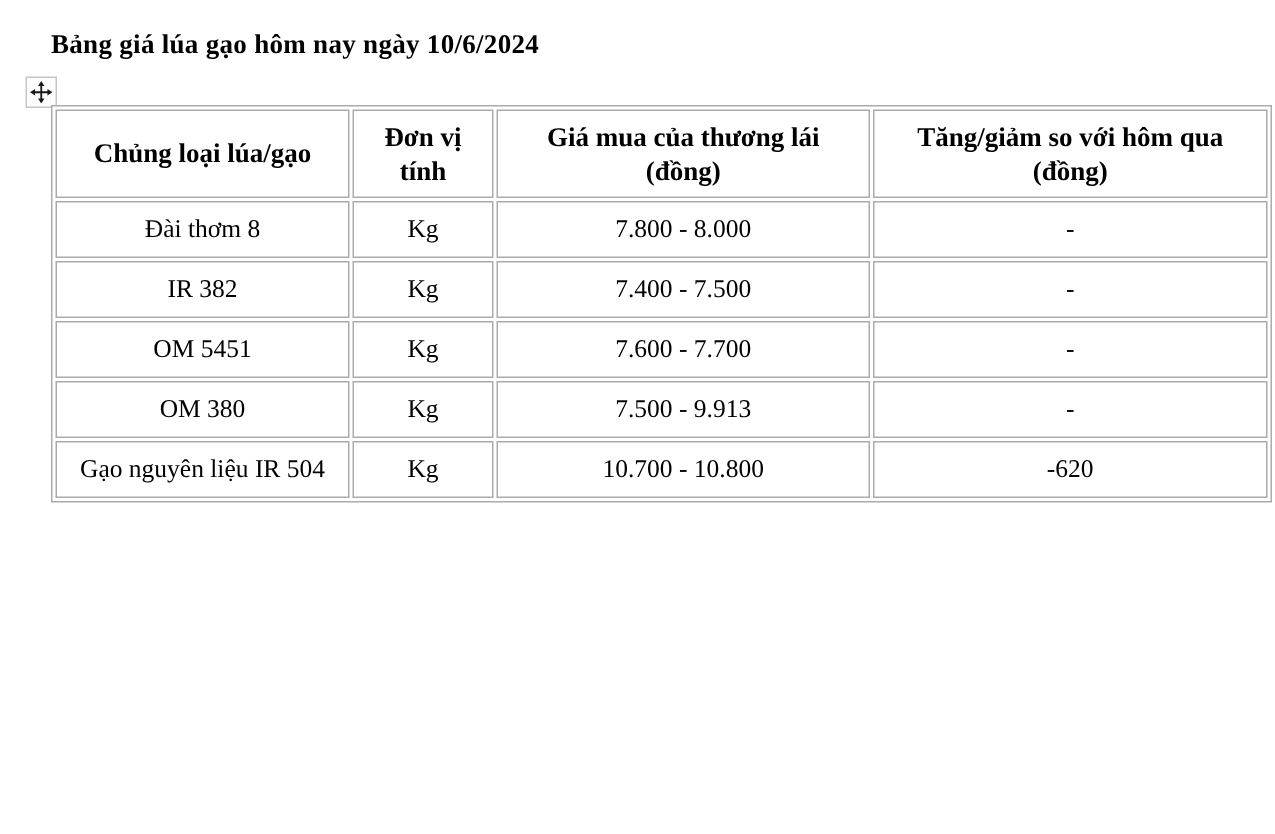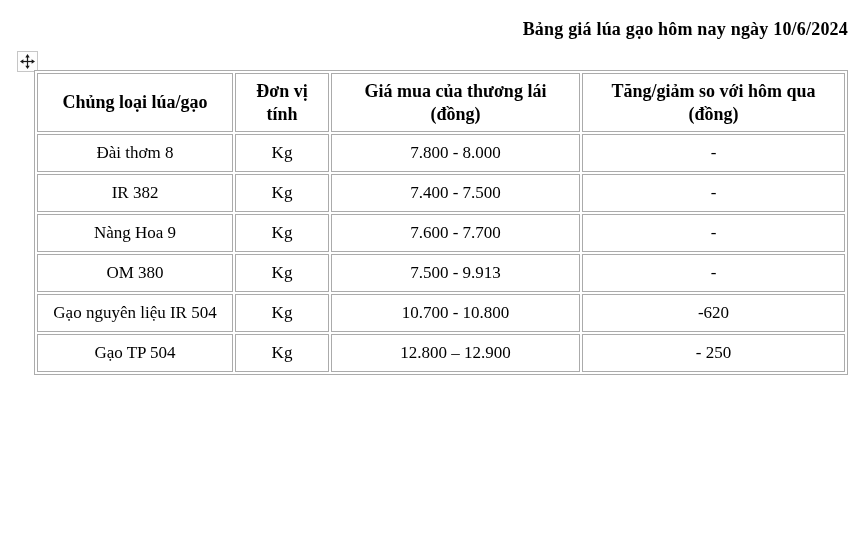--- a/index.html
+++ b/index.html
@@ -7,21 +7,21 @@
     width: 850px; height: 556px;
     background: #ffffff;
     color: #000000;
     font-family: "Liberation Serif", "DejaVu Serif", serif;
     overflow: hidden;
     position: relative;
   }
   .page-title {
     position: absolute;
     top: 19px; left: 34px; width: 814px;
-    text-align: right;
+    text-align: left;
     font-weight: bold;
     font-size: 18px;
     letter-spacing: 0.2px;
   }
   .move-handle {
     position: absolute;
     left: 17px; top: 51px;
     width: 21px; height: 21px;
     box-sizing: border-box;
     border: 1px solid #c6c6c6;
@@ -104,37 +104,31 @@
         <td data-name="cell-price">7.800 - 8.000</td>
         <td data-name="cell-change">-</td>
       </tr>
       <tr data-name="table-row">
         <td data-name="cell-type">IR 382</td>
         <td data-name="cell-unit">Kg</td>
         <td data-name="cell-price">7.400 - 7.500</td>
         <td data-name="cell-change">-</td>
       </tr>
       <tr data-name="table-row">
-        <td data-name="cell-type">Nàng Hoa 9</td>
+        <td data-name="cell-type">OM 5451</td>
         <td data-name="cell-unit">Kg</td>
         <td data-name="cell-price">7.600 - 7.700</td>
         <td data-name="cell-change">-</td>
       </tr>
       <tr data-name="table-row">
         <td data-name="cell-type">OM 380</td>
         <td data-name="cell-unit">Kg</td>
         <td data-name="cell-price">7.500 - 9.913</td>
         <td data-name="cell-change">-</td>
       </tr>
       <tr data-name="table-row">
         <td data-name="cell-type">Gạo nguyên liệu IR 504</td>
         <td data-name="cell-unit">Kg</td>
         <td data-name="cell-price">10.700 - 10.800</td>
         <td data-name="cell-change">-620</td>
       </tr>
-      <tr data-name="table-row">
-        <td data-name="cell-type">Gạo TP 504</td>
-        <td data-name="cell-unit">Kg</td>
-        <td data-name="cell-price">12.800 – 12.900</td>
-        <td data-name="cell-change">- 250</td>
-      </tr>
     </tbody>
 </table>
 
 </body></html>

